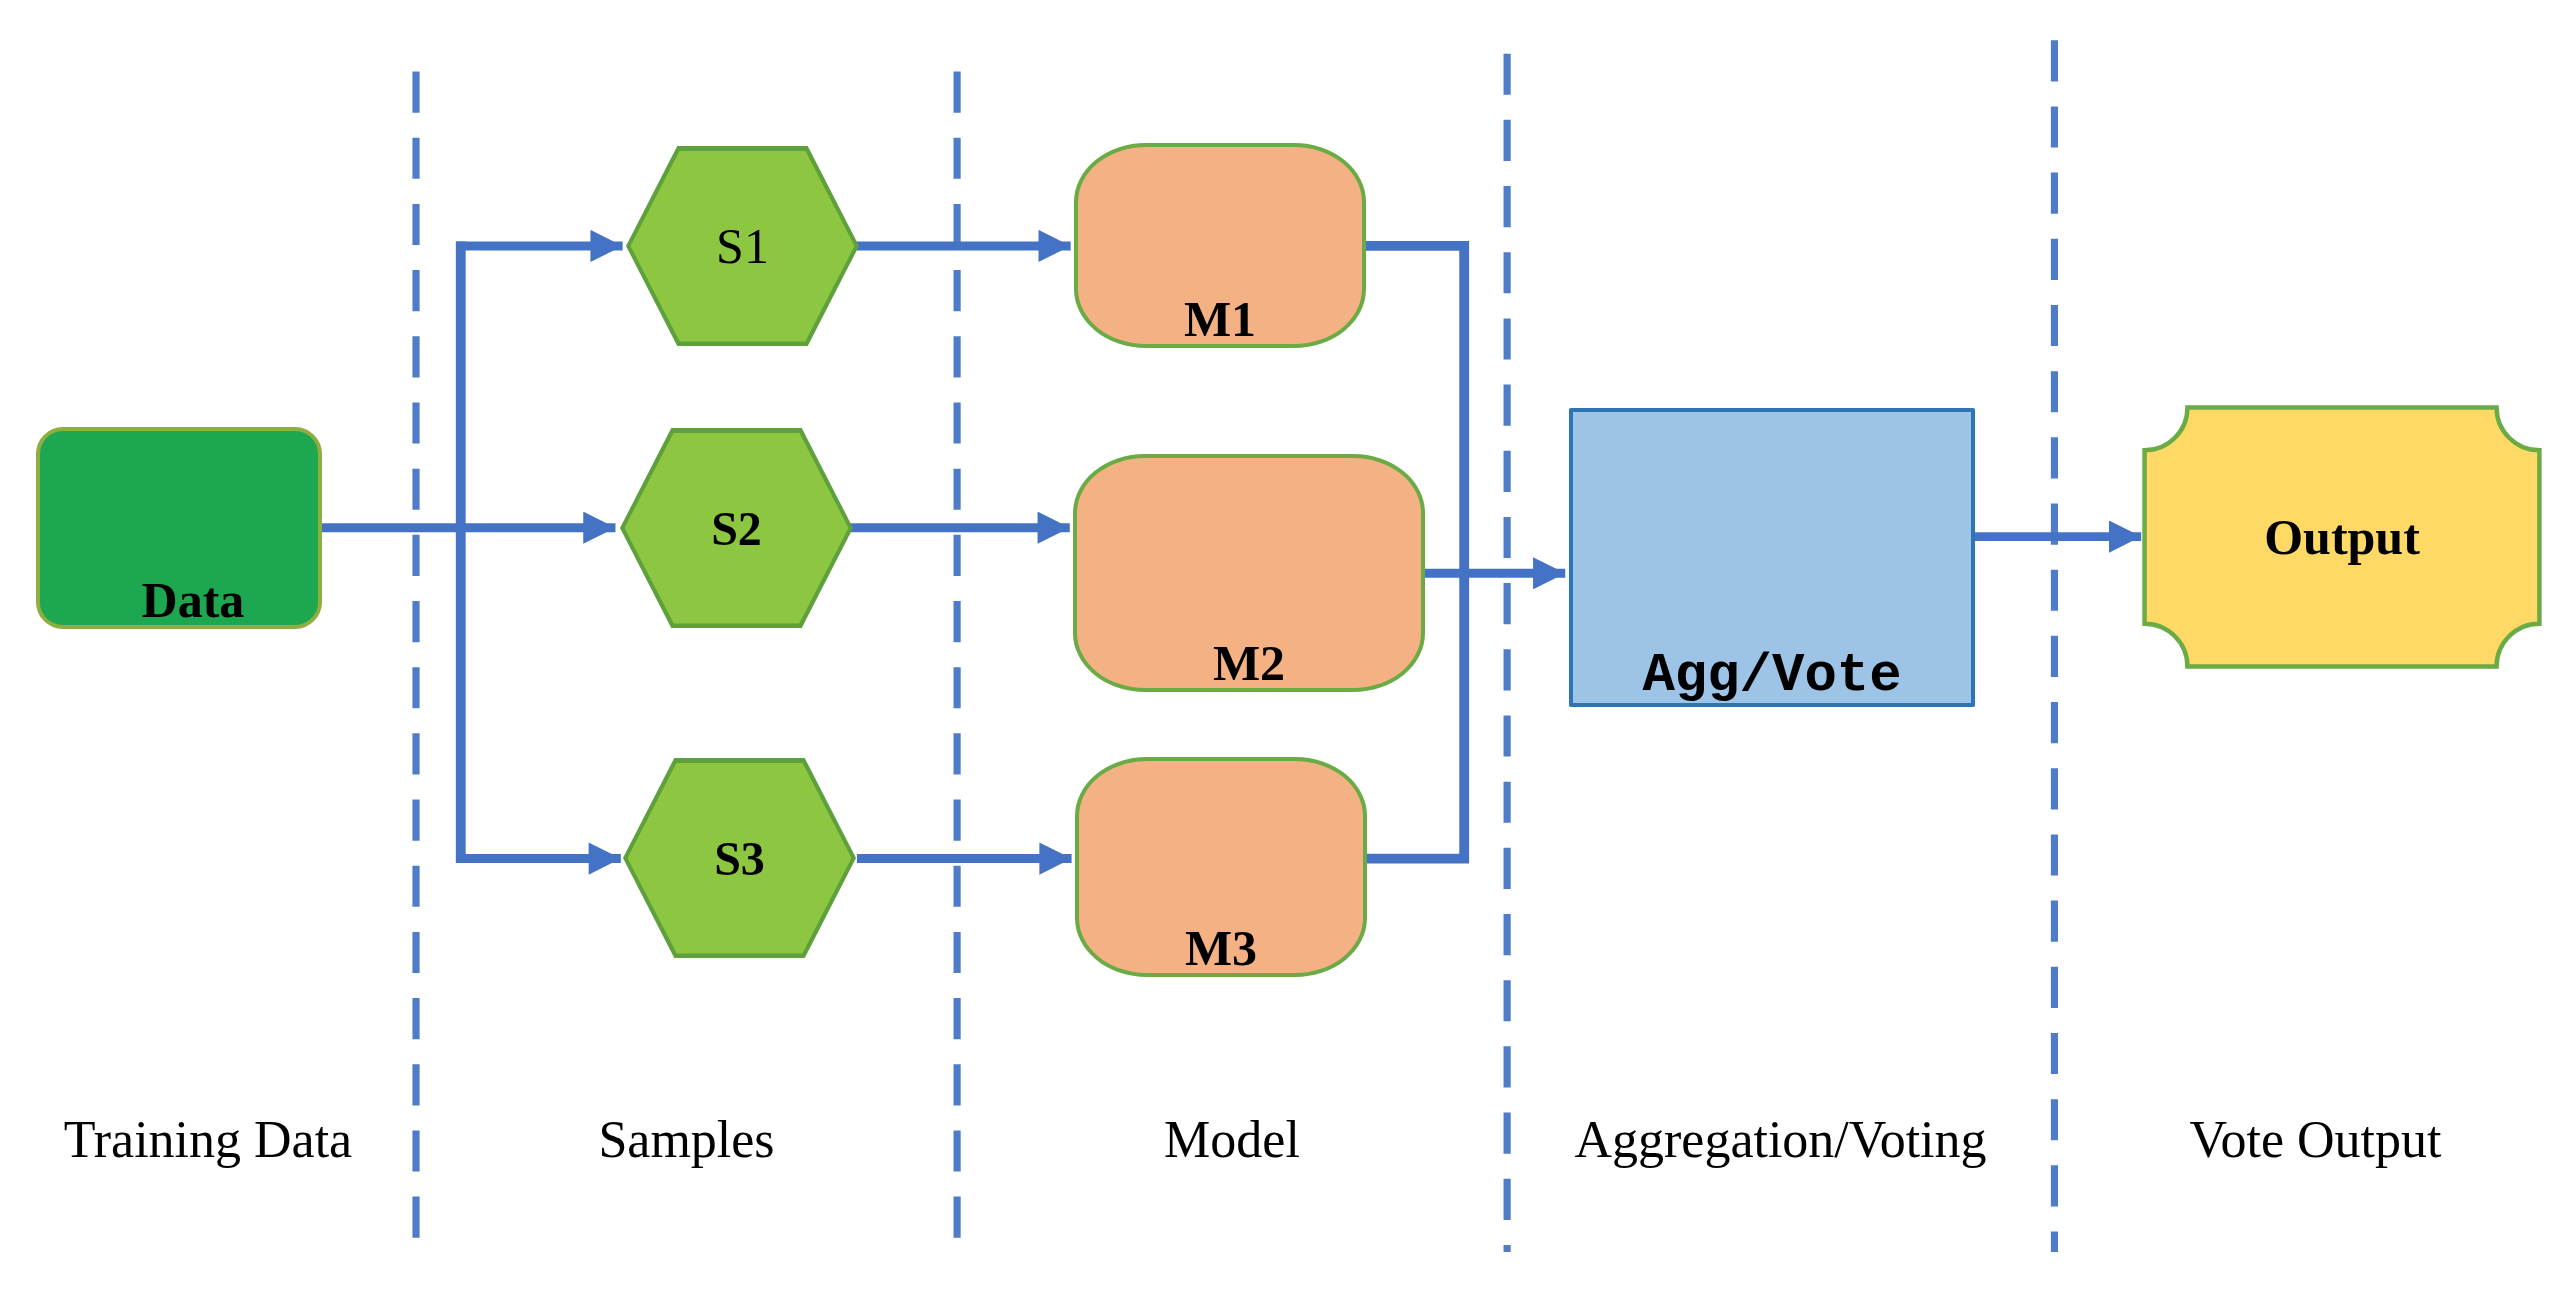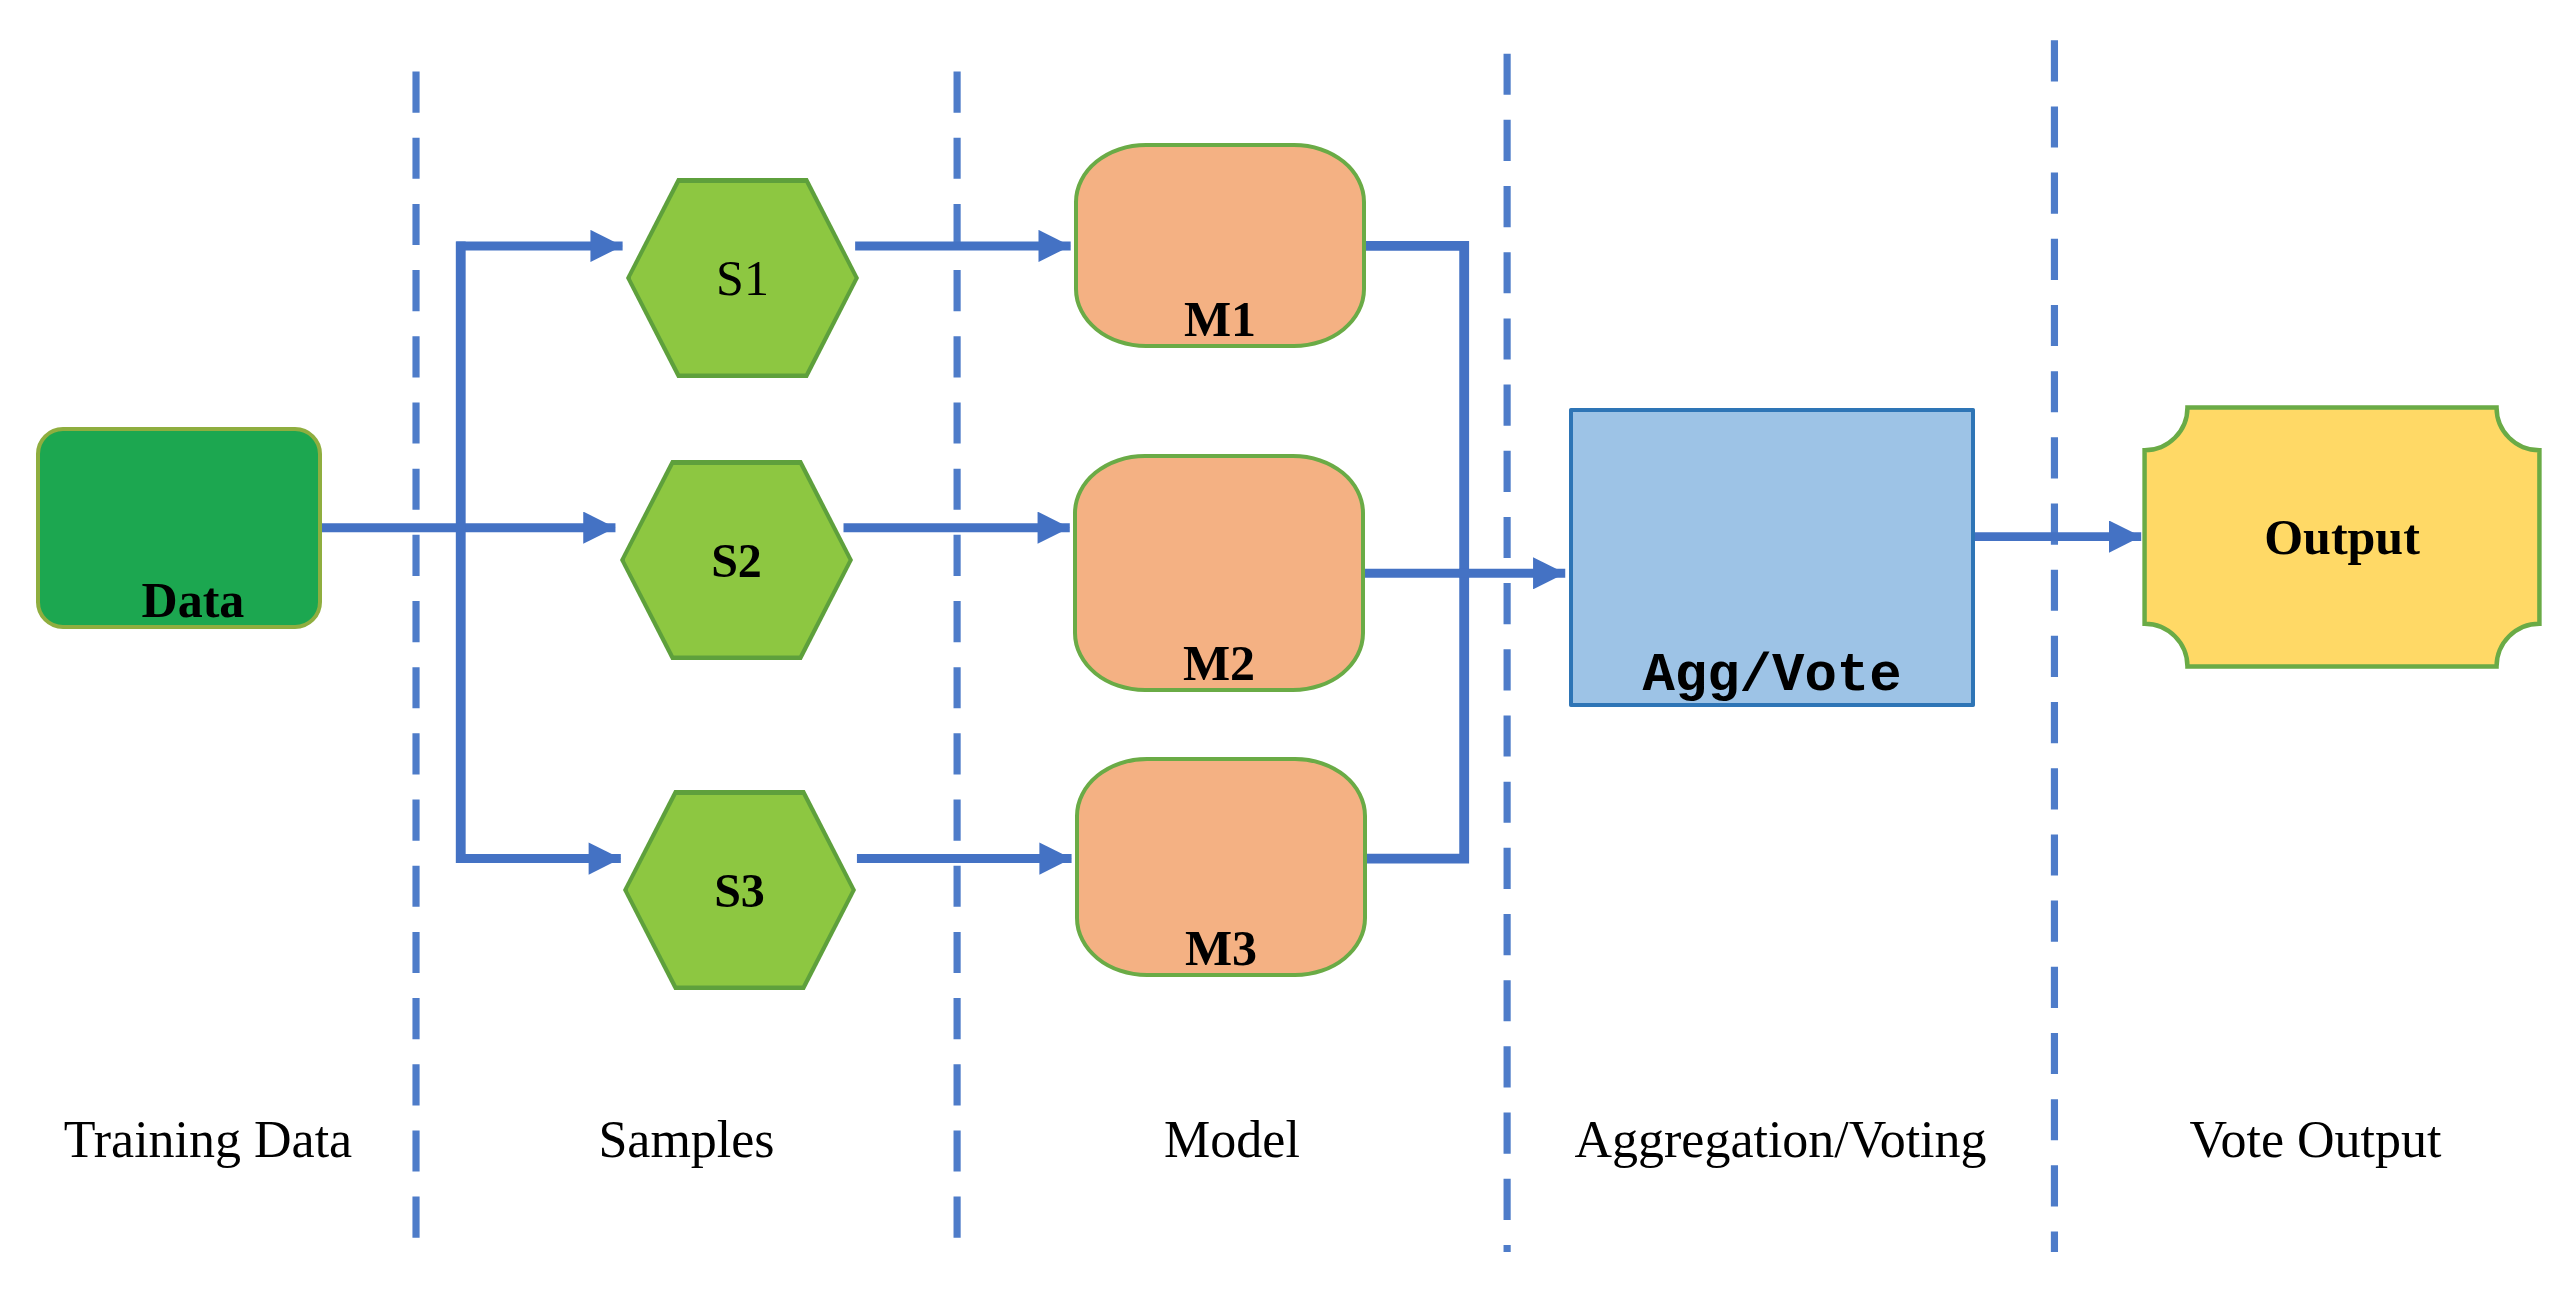--- a/index.html
+++ b/index.html
@@ -10,21 +10,21 @@
   .wire-thick{stroke-width:11;}
   .wire-norm{stroke-width:10;}
   .divider{stroke:var(--divider-blue);stroke-width:8;stroke-dasharray:46 28;fill:none;}
   .arrowhead{fill:var(--accent-blue);}
   .node{position:absolute;z-index:2;display:flex;align-items:flex-end;justify-content:center;
         font-weight:bold;font-size:50px;line-height:1;box-sizing:border-box;text-align:center;}
   .rect-node{border-radius:27px;}
   .data-node{background:var(--data-fill);border:4.5px solid var(--data-border);padding-left:28px;}
   .model-node{background:var(--model-fill);border:4.5px solid var(--model-border);border-radius:72px / 59px;}
   .agg-node{background:var(--agg-fill);border:4.5px solid var(--agg-border);border-radius:1.8px;font-size:54px;font-family:Liberation Mono, monospace;}
-  .hex{position:absolute;z-index:2;margin-top:32px;}
+  .hex{position:absolute;z-index:2;}
   .hex .hex-outer{position:absolute;inset:0;background:var(--sample-border);
         clip-path:polygon(0% 50%, 22% 0%, 78% 0%, 100% 50%, 78% 100%, 22% 100%);}
   .hex .hex-inner{position:absolute;inset:4.5px;background:var(--sample-fill);
         clip-path:polygon(0% 50%, 22% 0%, 78% 0%, 100% 50%, 78% 100%, 22% 100%);}
   .hex .hex-label{position:absolute;inset:0;display:flex;align-items:center;justify-content:center;
         font-size:48px;font-weight:bold;}
   .hex .hex-label.regular{font-weight:400;font-size:50px;}
   .plaque{position:absolute;z-index:2;}
   .plaque svg{display:block;}
   .plaque path{fill:var(--output-fill);stroke:var(--output-border);stroke-width:5;}
@@ -82,21 +82,21 @@
   </div>
   <div class="hex" style="left:623px;top:758px;width:233px;height:200px;">
     <div class="hex-outer"></div>
     <div class="hex-inner"></div>
     <div class="hex-label">S3</div>
   </div>
 
   <div class="node model-node" style="left:1074px;top:143px;width:292px;height:205px;">
     <span>M1</span>
   </div>
-  <div class="node model-node" style="left:1073px;top:454px;width:292px;height:238px;">
+  <div class="node model-node" style="left:1073px;top:454px;width:352px;height:238px;">
     <span>M2</span>
   </div>
   <div class="node model-node" style="left:1075px;top:757px;width:292px;height:220px;">
     <span>M3</span>
   </div>
 
   <div class="node agg-node" style="left:1569px;top:408px;width:406px;height:299px;">
     <span>Agg/Vote</span>
   </div>
 

